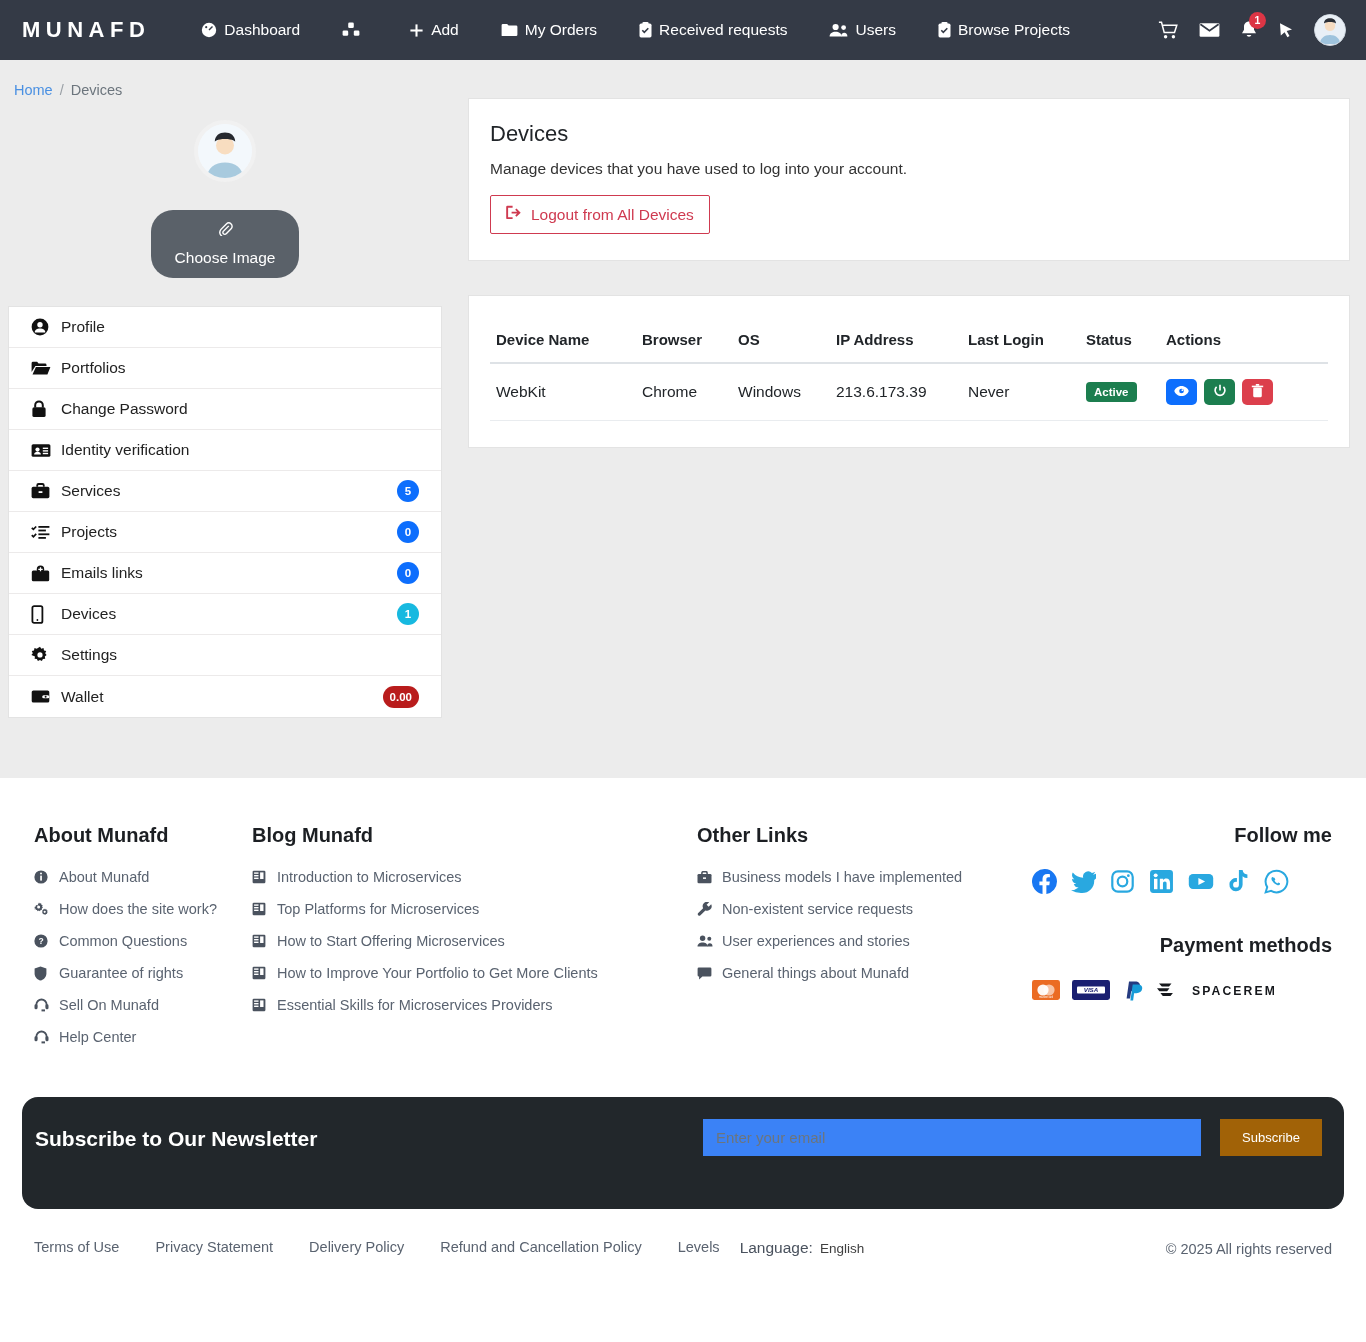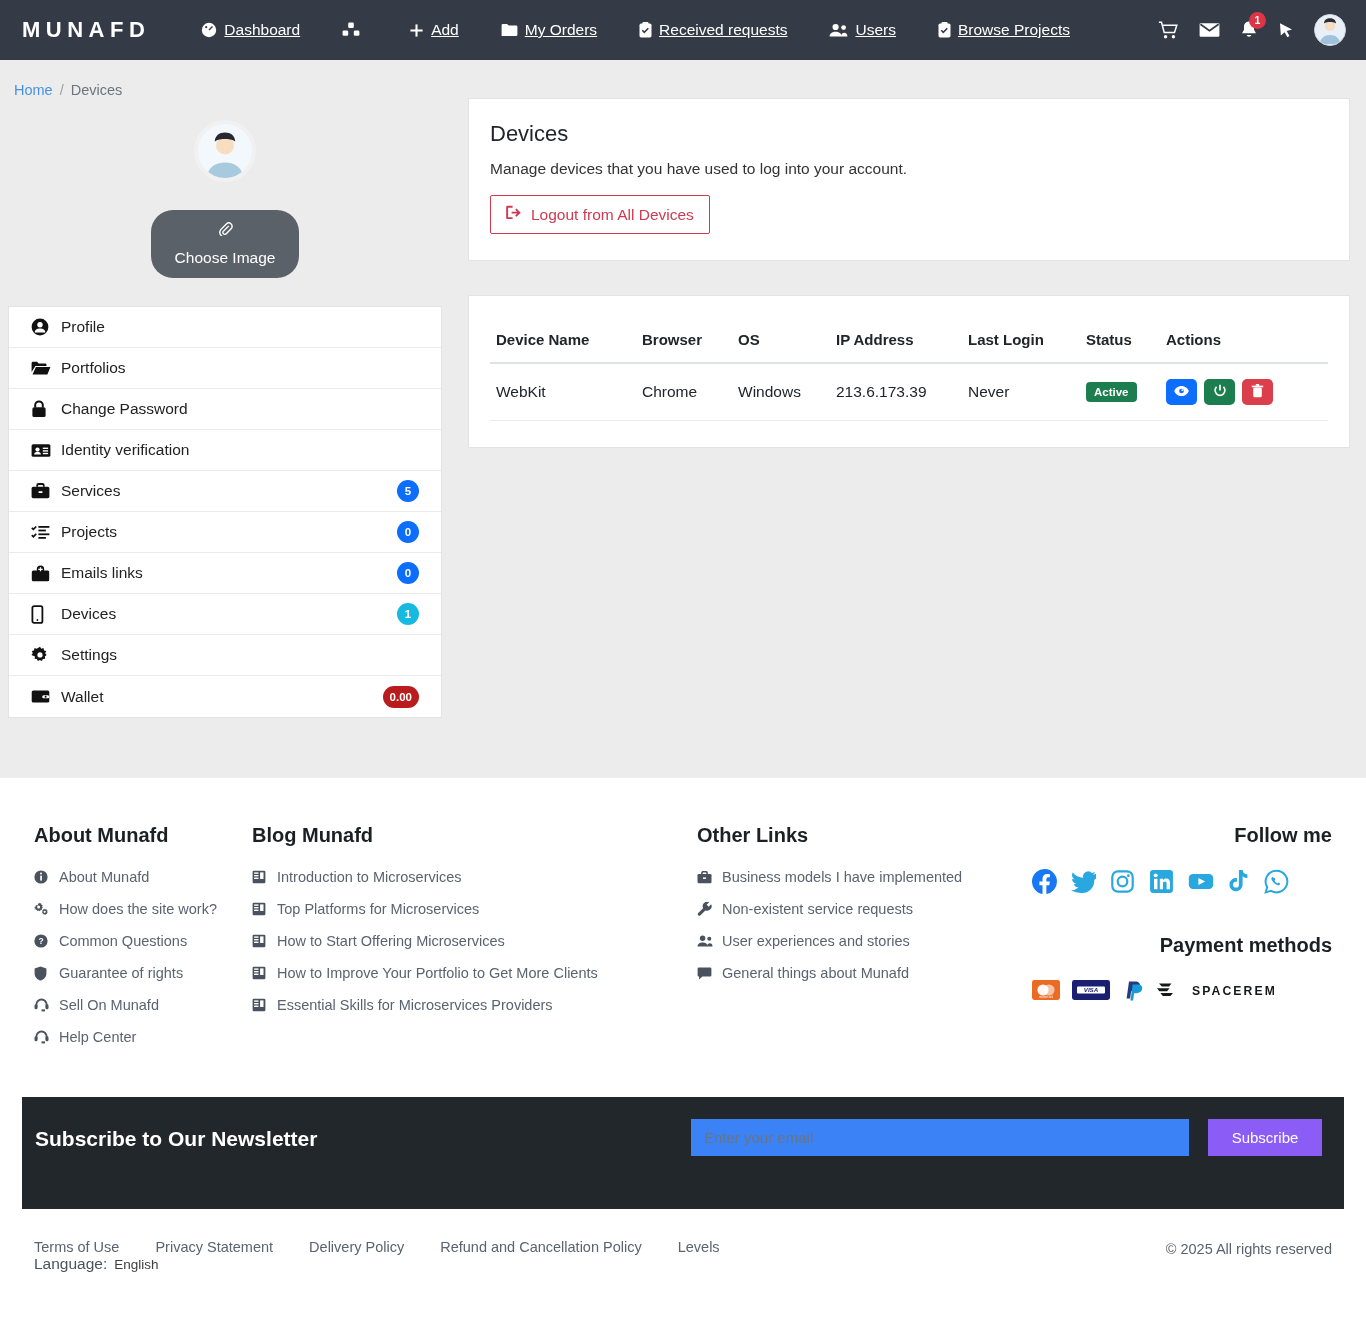--- a/index.html
+++ b/index.html
@@ -19,21 +19,21 @@
     color: #fff;
   }
   .brand {
     font-size: 22px;
     font-weight: 700;
     letter-spacing: 5.5px;
     color: #fff;
     white-space: nowrap;
     margin-right: 38px;
   }
-  .nav-links { display: flex; align-items: center; gap: 16px; text-decoration: underline; }
+  .nav-links { display: flex; align-items: center; gap: 16px; }
   .nav-item {
     display: flex; align-items: center; gap: 7px;
     padding: 6px 13px;
     font-size: 15.5px;
     color: #fff;
     white-space: nowrap;
     cursor: pointer;
   }
   .nav-item svg { display: block; }
   .nav-right { margin-left: auto; display: flex; align-items: center; gap: 20px; }
@@ -169,39 +169,40 @@
   .pay { display: flex; gap: 12px; align-items: center; }
   .pay span { display: flex; align-items: center; }
 
   
   .newsletter {
     margin: 36px 22px 0 22px;
     background: #22272b;
     height: 112px;
     display: flex; align-items: flex-start;
     padding: 22px 22px 0 13px;
+    border-radius: 16px;
   }
   .nl-title { font-size: 21px; font-weight: 700; color: #fff; padding-top: 8px; }
   .nl-form { margin-left: auto; display: flex; }
   .nl-input {
     width: 498px; height: 37px; border: none; background: #3b82f6;
     padding: 0 13px; font-size: 15px; color: #333;
     font-family: "Liberation Sans", sans-serif;
   }
   .nl-input::placeholder { color: #6c757d; }
   .nl-btn {
-    width: 114px; height: 37px; background: #8b5cf6; color: #fff;
-    border: none; font-size: 15px; cursor: pointer; margin-left: 19px;
+    width: 102px; height: 37px; background: #a16207; color: #fff;
+    border: none; font-size: 13px; cursor: pointer; margin-left: 19px;
     font-family: "Liberation Sans", sans-serif;
   }
   .bottom-bar {
     padding: 30px 34px 22px 34px;
     display: flex; align-items: flex-start;
   }
-  .bb-left { display: flex; flex-direction: column; }
+  .bb-left { display: flex; flex-direction: row; gap: 20px; }
   .bb-links { display: flex; gap: 36px; }
   .bb-links a { font-size: 14.5px; color: #5a6370; text-decoration: none; cursor: pointer; }
   .bb-lang { font-size: 15.5px; color: #4a525e; display: flex; align-items: baseline; gap: 7px; }
   .bb-lang .val { font-size: 13.5px; color: #404040; }
   .bb-right { margin-left: auto; font-size: 14.5px; color: #5a6370; padding-top: 2px; }
 </style>
 </head>
 <body>
 
 <div class="navbar">

